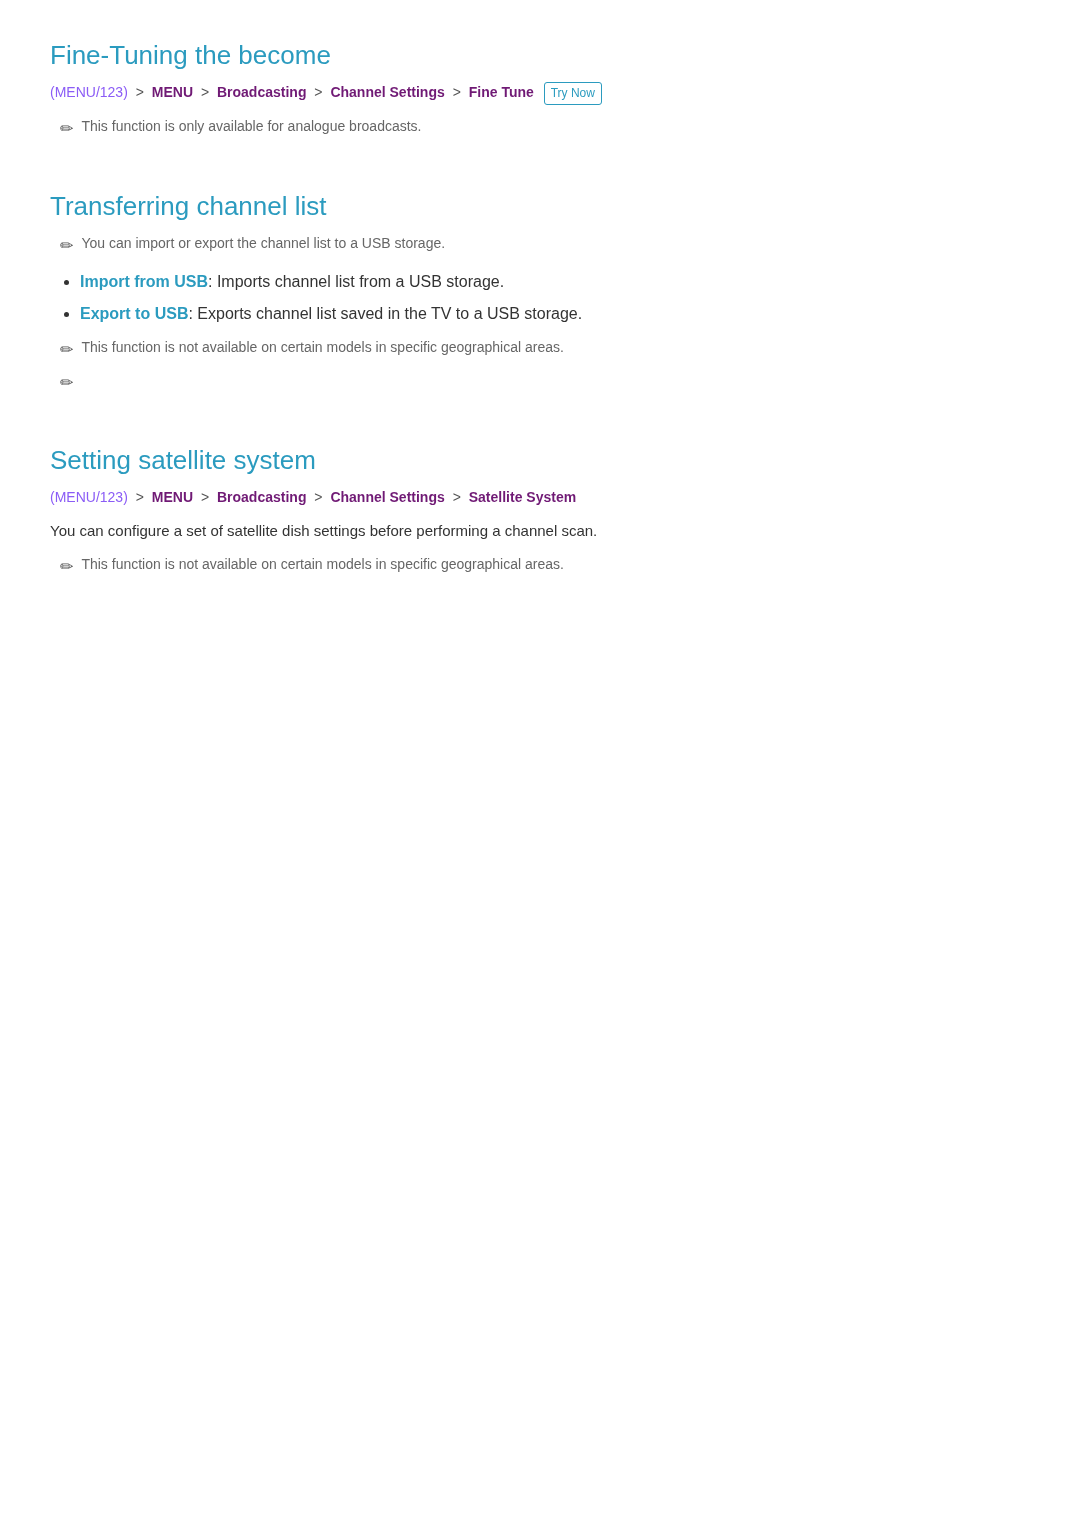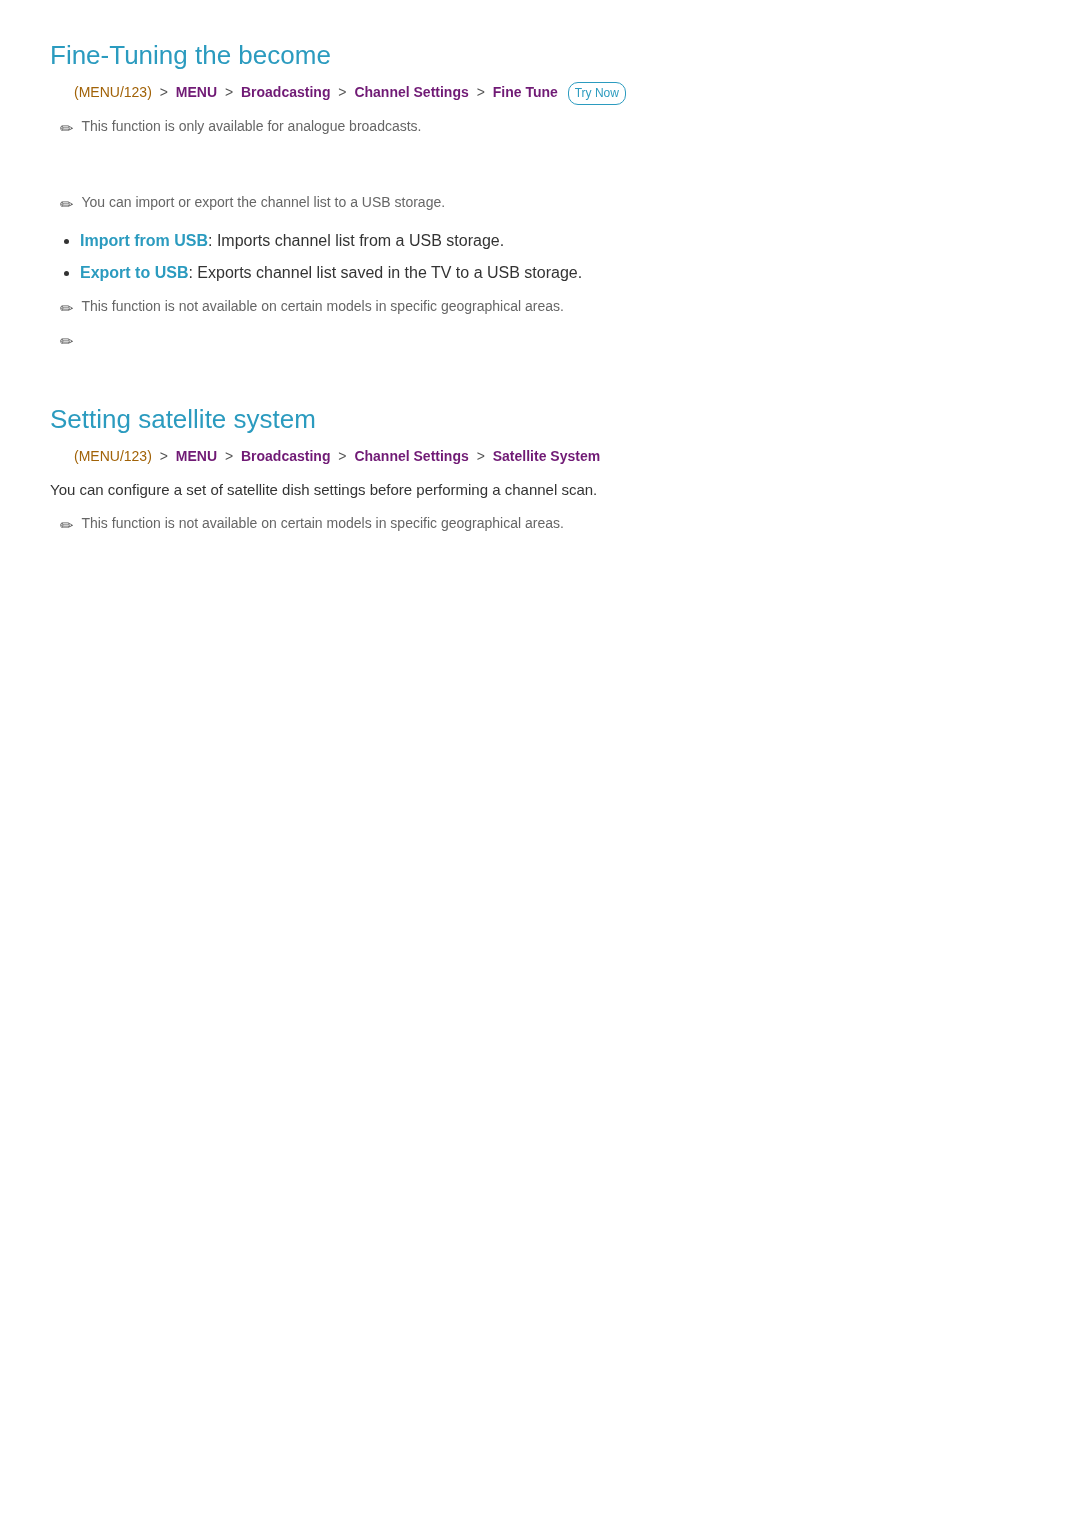--- a/index.html
+++ b/index.html
@@ -30,42 +30,41 @@
     }
 
     .breadcrumb {
       font-size: 14px;
       margin-bottom: 10px;
       line-height: 1.6;
       color: #555;
     }
 
     .breadcrumb .menu-ref {
-      color: #a16207;
-      margin-left: 24px;
+      color: #8b5cf6;
     }
 
     .breadcrumb .chevron {
       color: #555;
       margin: 0 4px;
     }
 
     .breadcrumb .menu-link {
       color: #701a75;
       font-weight: bold;
       text-decoration: none;
     }
 
     .try-now-badge {
       display: inline-block;
       border: 1px solid #2b9bbf;
       color: #2b9bbf;
       font-size: 12px;
       padding: 1px 6px;
-      border-radius: 10px;
+      border-radius: 3px;
       margin-left: 6px;
       vertical-align: middle;
     }
 
     .main-text {
       font-size: 15px;
       color: #333;
       margin-bottom: 10px;
       line-height: 1.6;
     }
@@ -122,20 +121,21 @@
     <a class="menu-link">Fine Tune</a>
     <span class="try-now-badge">Try Now</span>
   </div>
   <div class="note">
     <span class="note-icon">✏</span>
     <span>This function is only available for analogue broadcasts.</span>
   </div>
 </div>
 
 <div class="section">
+  <h2 class="section-title">Transferring channel list</h2>
   <div class="note">
     <span class="note-icon">✏</span>
     <span>You can import or export the channel list to a USB storage.</span>
   </div>
   <ul class="bullet-list">
     <li>
       <a class="item-link">Import from USB</a><span>: Imports channel list from a USB storage.</span>
     </li>
     <li>
       <a class="item-link">Export to USB</a><span>: Exports channel list saved in the TV to a USB storage.</span>

